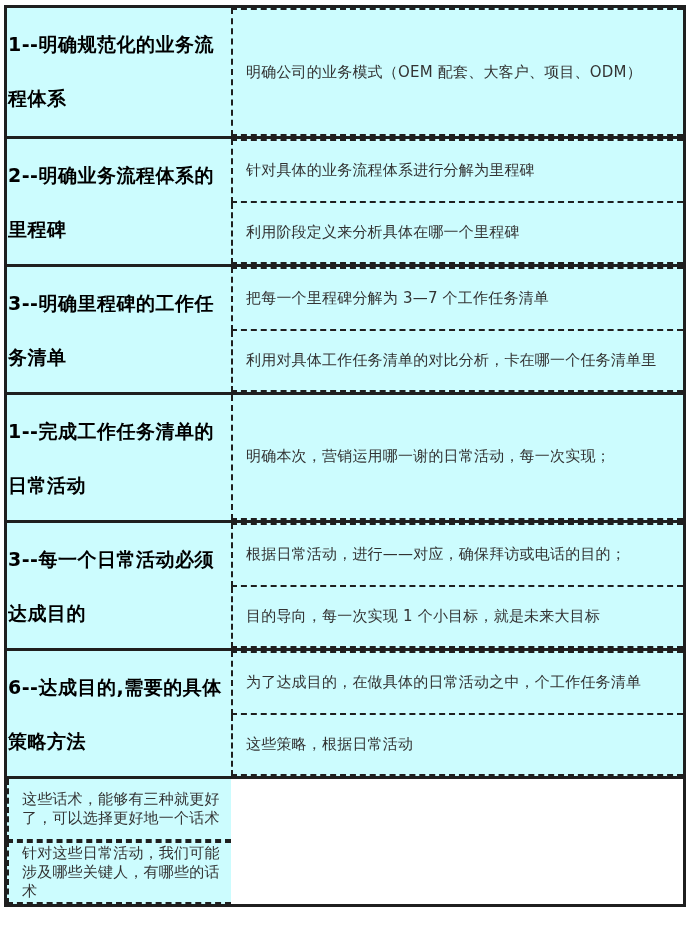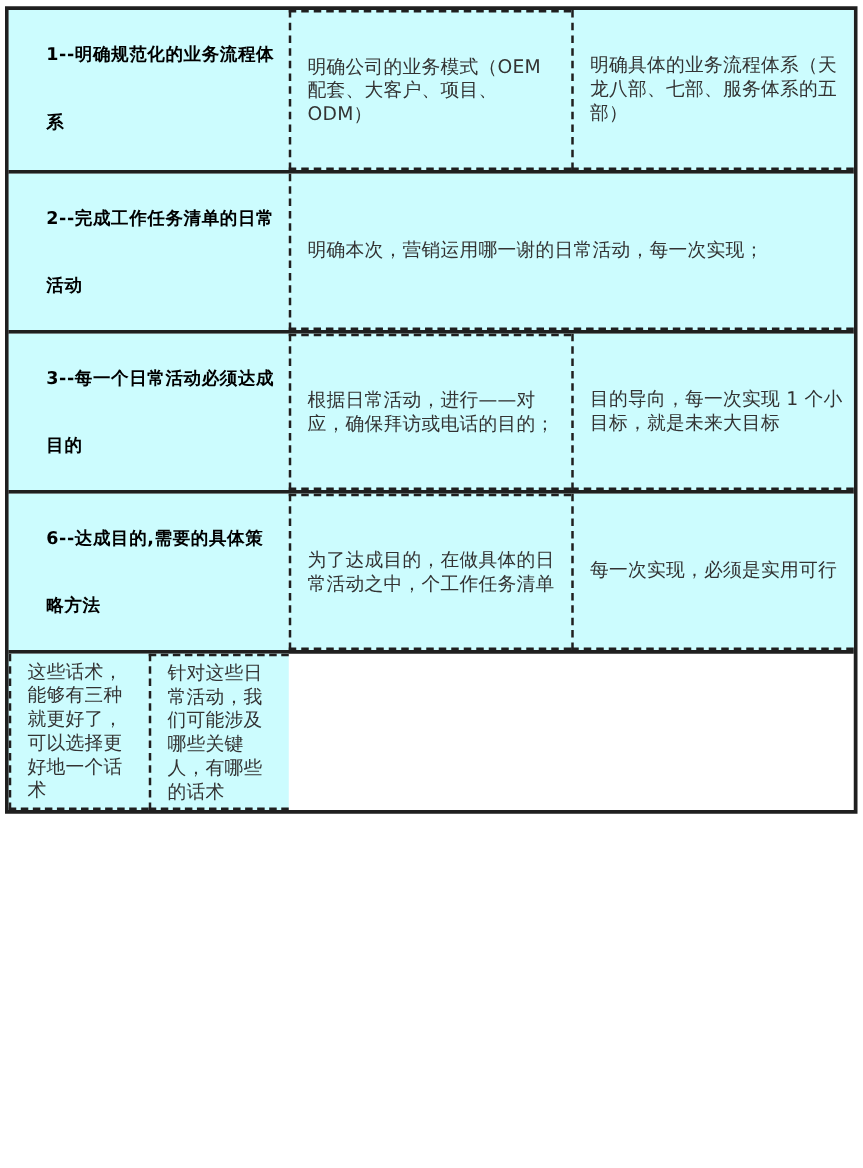--- a/index.html
+++ b/index.html
@@ -25,27 +25,28 @@
     display: grid;
     grid-template-columns: 224px 1fr;
     height: 128px;
     border-top: 3px solid var(--border-color);
   }
   .row:first-child { border-top: none; }
   .cell-left {
     background: var(--cell-bg);
     color: var(--heading-color);
     font-weight: bold;
-    font-size: 14px;
+    font-size: 19px;
     line-height: 54px;
-    padding: 9px 6px 0 30px;
+    padding: 9px 6px 0 1px;
     letter-spacing: 0.5px;
   }
   .cell-right {
     display: flex;
+    flex-direction: column;
     min-width: 0;
   }
   .detail-cell {
     flex: 1;
     background: var(--cell-bg);
     color: var(--detail-color);
     font-size: 15px;
     display: flex;
     align-items: center;
     padding: 0 8px 0 13px;
@@ -62,46 +63,59 @@
 </style>
 </head>
 <body>
 
 <div class="table-wrap">
 
   <div class="row">
     <div class="cell-left">1--明确规范化的业务流程体系</div>
     <div class="cell-right">
       <div class="detail-cell first">明确公司的业务模式（OEM 配套、大客户、项目、ODM）</div>
-      <div class="detail-cell second">明确具体的业务流程体系（天龙八部、七部、服务体系的五部）</div>
     </div>
   </div>
 
-
+  <div class="row">
+    <div class="cell-left">2--明确业务流程体系的里程碑</div>
+    <div class="cell-right">
+      <div class="detail-cell first">针对具体的业务流程体系进行分解为里程碑</div>
+      <div class="detail-cell second">利用阶段定义来分析具体在哪一个里程碑</div>
+    </div>
+  </div>
 
   <div class="row">
-    <div class="cell-left">2--完成工作任务清单的日常活动</div>
+    <div class="cell-left">3--明确里程碑的工作任务清单</div>
+    <div class="cell-right">
+      <div class="detail-cell first">把每一个里程碑分解为 3—7 个工作任务清单</div>
+      <div class="detail-cell second">利用对具体工作任务清单的对比分析，卡在哪一个任务清单里</div>
+    </div>
+  </div>
+
+  <div class="row">
+    <div class="cell-left">1--完成工作任务清单的日常活动</div>
     <div class="cell-right">
       <div class="detail-cell second">明确本次，营销运用哪一谢的日常活动，每一次实现；</div>
     </div>
   </div>
 
   <div class="row">
     <div class="cell-left">3--每一个日常活动必须达成目的</div>
     <div class="cell-right">
       <div class="detail-cell first">根据日常活动，进行——对应，确保拜访或电话的目的；</div>
       <div class="detail-cell second">目的导向，每一次实现 1 个小目标，就是未来大目标</div>
     </div>
   </div>
 
   <div class="row">
     <div class="cell-left">6--达成目的,需要的具体策略方法</div>
     <div class="cell-right">
       <div class="detail-cell first">为了达成目的，在做具体的日常活动之中，个工作任务清单</div>
-      <div class="detail-cell second">每一次实现，必须是实用可行</div>
+      <div class="detail-cell second">这些策略，根据日常活动</div>
     </div>
   </div>
 
   <div class="row">
     <div class="cell-right">
       <div class="detail-cell second">这些话术，能够有三种就更好了，可以选择更好地一个话术</div>
       <div class="detail-cell first">针对这些日常活动，我们可能涉及哪些关键人，有哪些的话术</div>
     </div>
   </div>
 

